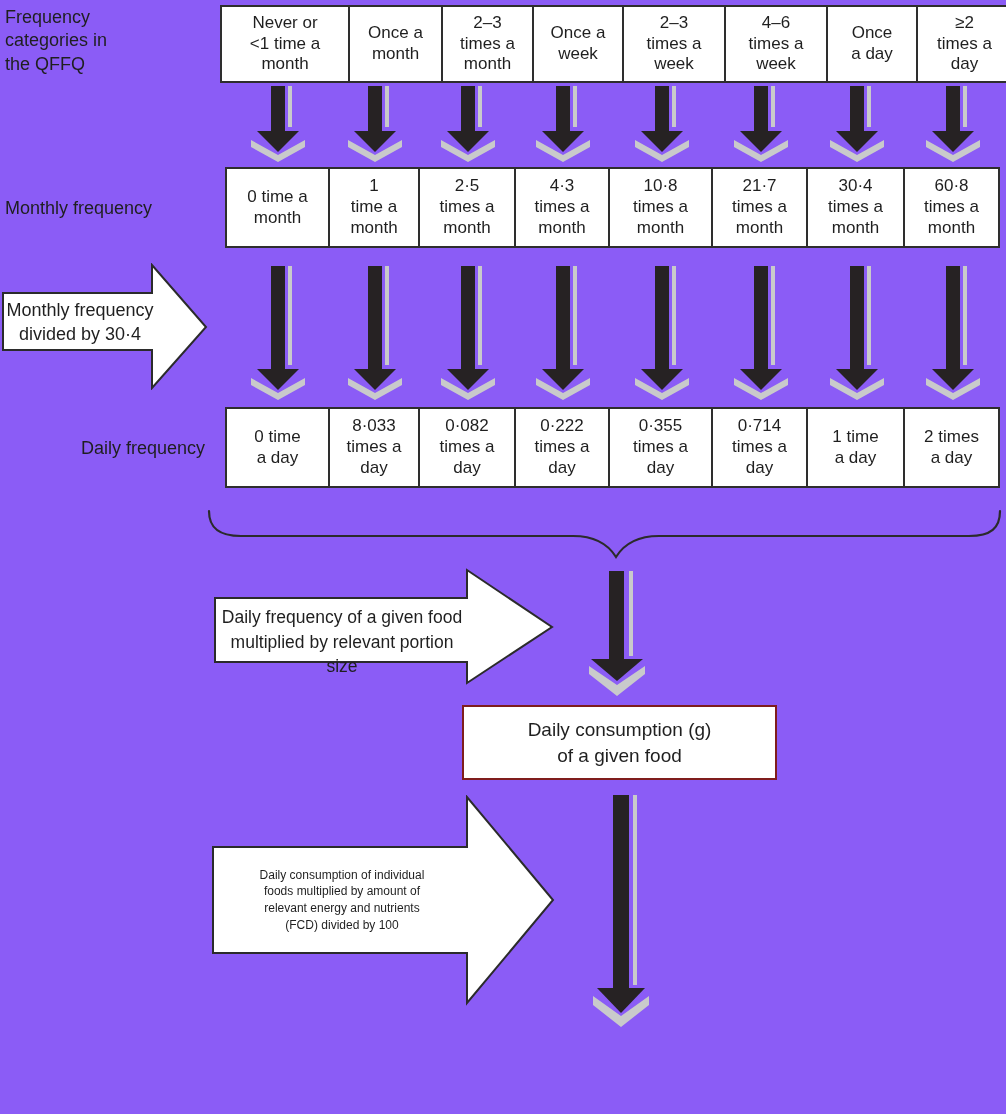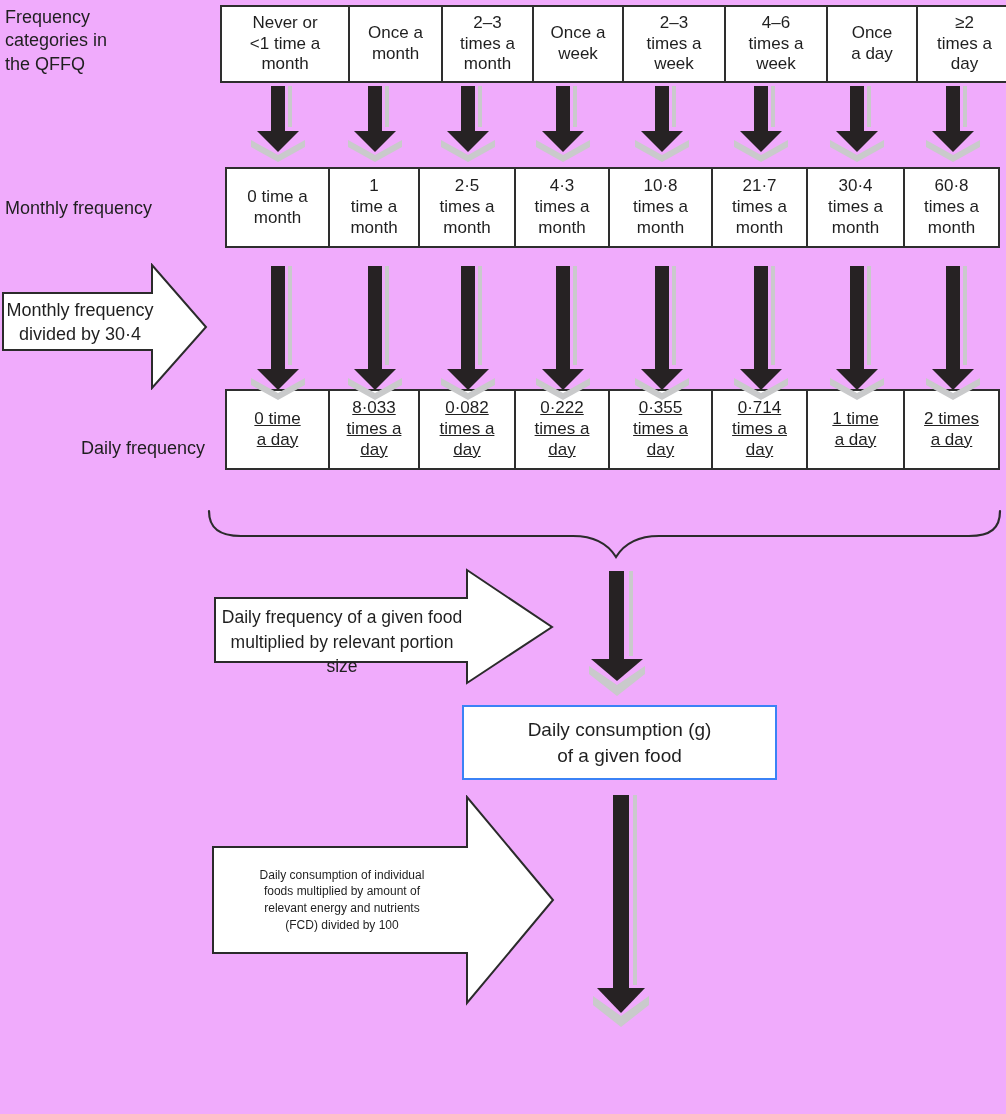--- a/index.html
+++ b/index.html
@@ -1,19 +1,19 @@
 <!DOCTYPE html>
 <html><head>
 <meta charset="utf-8">
 <style>
   html,body { margin:0; padding:0; background:#ffffff; }
   #figure {
     position:relative;
     width:1006px; height:1114px;
-    background:#f0abfc;
+    background:#8b5cf6;
     font-family:"Liberation Sans", sans-serif;
     color:#1f1f1f;
     overflow:hidden;
   }
   .side-label {
     position:absolute;
     font-size:18px; line-height:1.3;
     white-space:pre-line;
     color:#1f1f1f;
   }
@@ -31,21 +31,21 @@
   #row-qffq .cell:nth-child(1){ width:130px; margin-left:13px; }
   #row-qffq .cell:nth-child(2){ width:95px; }
   #row-qffq .cell:nth-child(3){ width:93px; }
   #row-qffq .cell:nth-child(4){ width:92px; }
   #row-qffq .cell:nth-child(5){ width:104px; }
   #row-qffq .cell:nth-child(6){ width:104px; }
   #row-qffq .cell:nth-child(7){ width:92px; }
   #row-qffq .cell:nth-child(8){ width:97px; }
   #row-monthly, #row-daily { left:225px; height:81px; }
   #row-monthly { top:167px; }
-  #row-daily   { top:389px;text-decoration:underline; }
+  #row-daily   { top:407px; }
   #row-monthly .cell:nth-child(1), #row-daily .cell:nth-child(1){ width:105px; margin-left:0; }
   #row-monthly .cell:nth-child(2), #row-daily .cell:nth-child(2){ width:92px; }
   #row-monthly .cell:nth-child(3), #row-daily .cell:nth-child(3){ width:98px; }
   #row-monthly .cell:nth-child(4), #row-daily .cell:nth-child(4){ width:96px; }
   #row-monthly .cell:nth-child(5), #row-daily .cell:nth-child(5){ width:105px; }
   #row-monthly .cell:nth-child(6), #row-daily .cell:nth-child(6){ width:97px; }
   #row-monthly .cell:nth-child(7), #row-daily .cell:nth-child(7){ width:99px; }
   #row-monthly .cell:nth-child(8), #row-daily .cell:nth-child(8){ width:97px; }
   .col-arrow { position:absolute; }
   .op-arrow-svg { position:absolute; }
@@ -54,21 +54,21 @@
     text-align:center; white-space:pre-line;
     display:flex; align-items:center; justify-content:center;
     color:#1f1f1f;
   }
   #op1-text { left:6px;   top:294px; width:148px; height:56px; font-size:18px; line-height:1.35; }
   #op2-text { left:219px; top:598px; width:246px; height:64px; font-size:17.5px; line-height:1.4;margin-top:12px; }
   #op3-text { left:221px; top:849px; width:242px; height:102px; font-size:12px; line-height:1.38; }
   .result-box {
     position:absolute;
     box-sizing:border-box;
-    border:2px solid #3b82f6;
+    border:2px solid #7f1d1d;
     display:flex; align-items:center; justify-content:center;
     text-align:center; white-space:pre-line;
     font-size:19px; line-height:1.35;
     background:#ffffff;
   }
   #box-consumption { left:462px; top:705px; width:315px; height:75px; }
   #box-nutrients   { left:492px; top:1031px; width:262px; height:81px; }
 </style>
 </head>
 <body>

